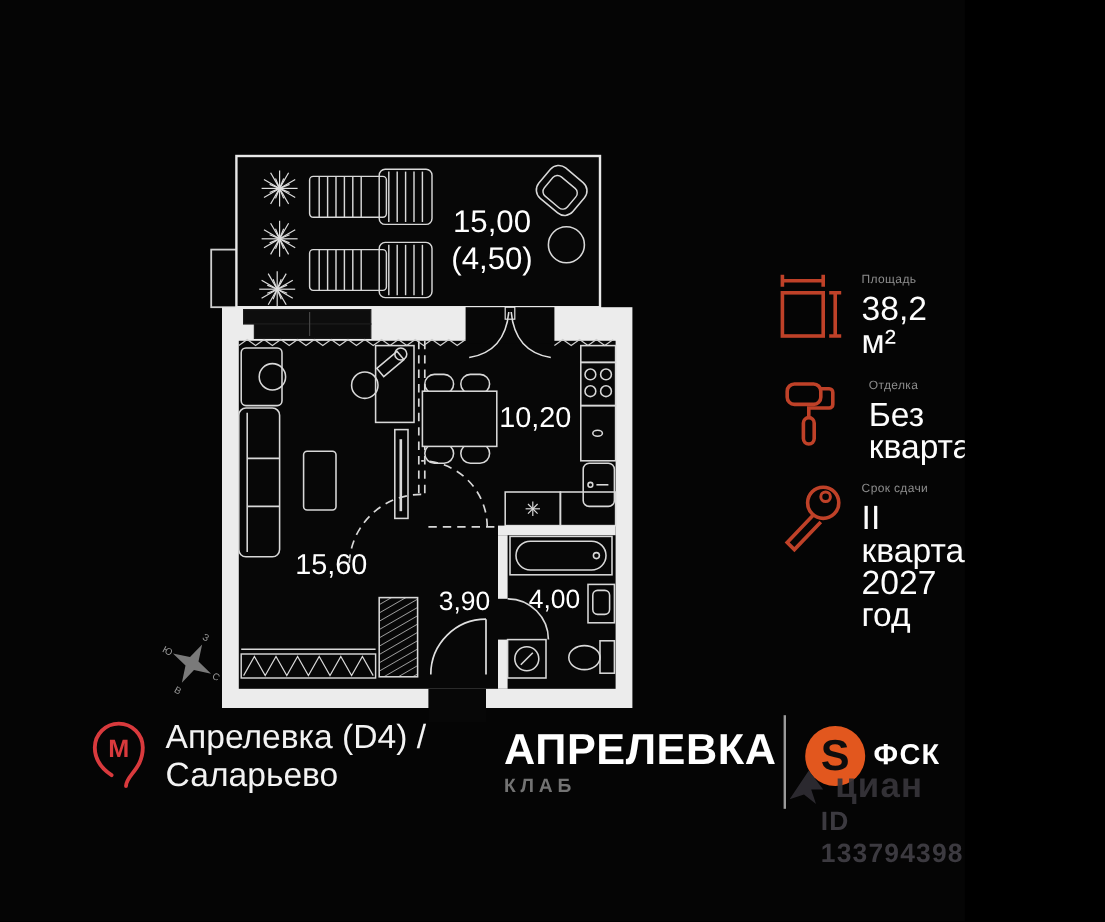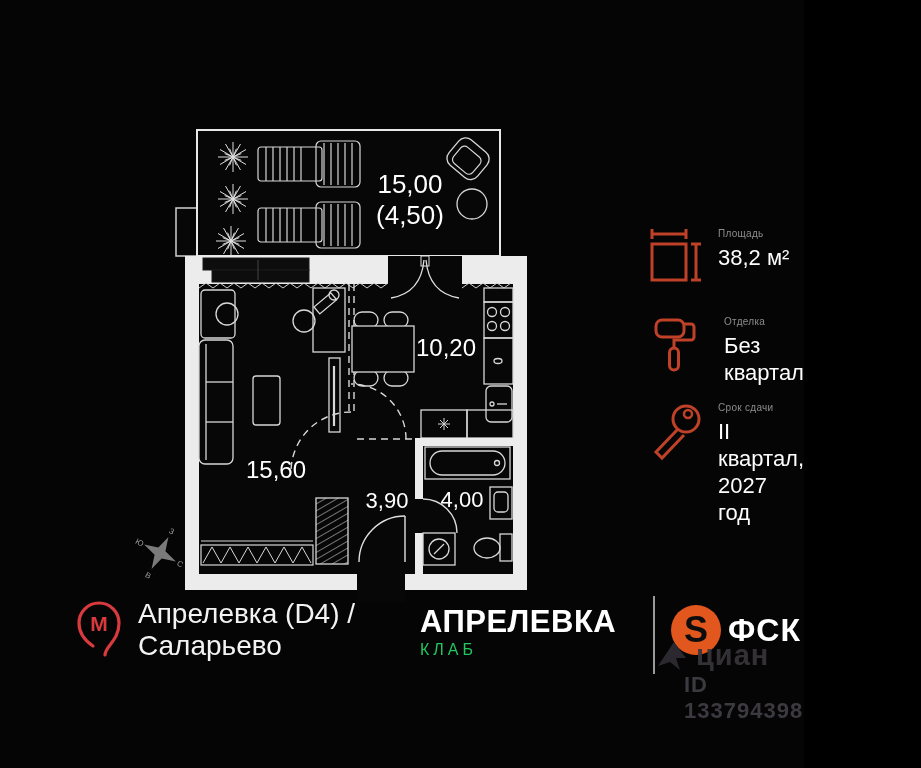--- a/index.html
+++ b/index.html
@@ -5,30 +5,30 @@
   html,body{margin:0;padding:0;background:#000;}
   .stage{position:relative;width:804px;height:768px;background:#050505;overflow:hidden;
          font-family:"Liberation Sans",sans-serif;color:#fff;}
   svg text{font-family:"Liberation Sans",sans-serif;}
   .plan-label{fill:#ffffff;}
   
   .info-item{position:absolute;left:648px;display:flex;align-items:flex-start;}
   .info-icon{width:62px;flex:0 0 62px;}
   .info-text{padding-left:8px;}
   .info-label{font-size:10px;color:#8d8d8d;letter-spacing:.3px;margin-bottom:5px;}
-  .info-value{font-size:22px;color:#fdfdfd;line-height:27px;}
+  .info-value{font-size:28px;color:#fdfdfd;line-height:27px;}
   
   .metro{position:absolute;left:76px;top:598px;display:flex;}
   .metro-text{margin-left:16px;font-size:28px;line-height:32px;color:#f3f3f3;}
   .project-logo{position:absolute;left:420px;top:604px;}
-  .project-name{font-size:31px;font-weight:800;letter-spacing:.5px;color:#fff;}
-  .project-sub{font-size:16px;font-weight:400;letter-spacing:4px;color:#22c55e;margin-top:1px;}
+  .project-name{font-size:36px;font-weight:800;letter-spacing:.5px;color:#fff;}
+  .project-sub{font-size:16px;font-weight:700;letter-spacing:4px;color:#737373;margin-top:1px;}
   .divider{position:absolute;left:653px;top:596px;width:2px;height:78px;background:#9a9a9a;}
   .fsk{position:absolute;left:670px;top:604px;display:flex;align-items:center;}
-  .fsk-name{font-size:32px;font-weight:800;color:#fff;margin-left:6px;letter-spacing:1px;}
+  .fsk-name{font-size:24px;font-weight:800;color:#fff;margin-left:6px;letter-spacing:1px;}
   .watermark{position:absolute;left:656px;top:636px;display:flex;align-items:center;opacity:.92;}
   .watermark-name{font-size:29px;font-weight:700;color:#37353b;margin-left:4px;letter-spacing:1px;}
   .watermark-id{position:absolute;left:684px;top:672px;font-size:22px;font-weight:700;color:#3c3a40;letter-spacing:1px;}
 </style>
 </head>
 <body>
 
 <div class="stage">
 
   <svg width="921" height="768" viewBox="0 0 921 768" style="position:absolute;left:0;top:0;">

